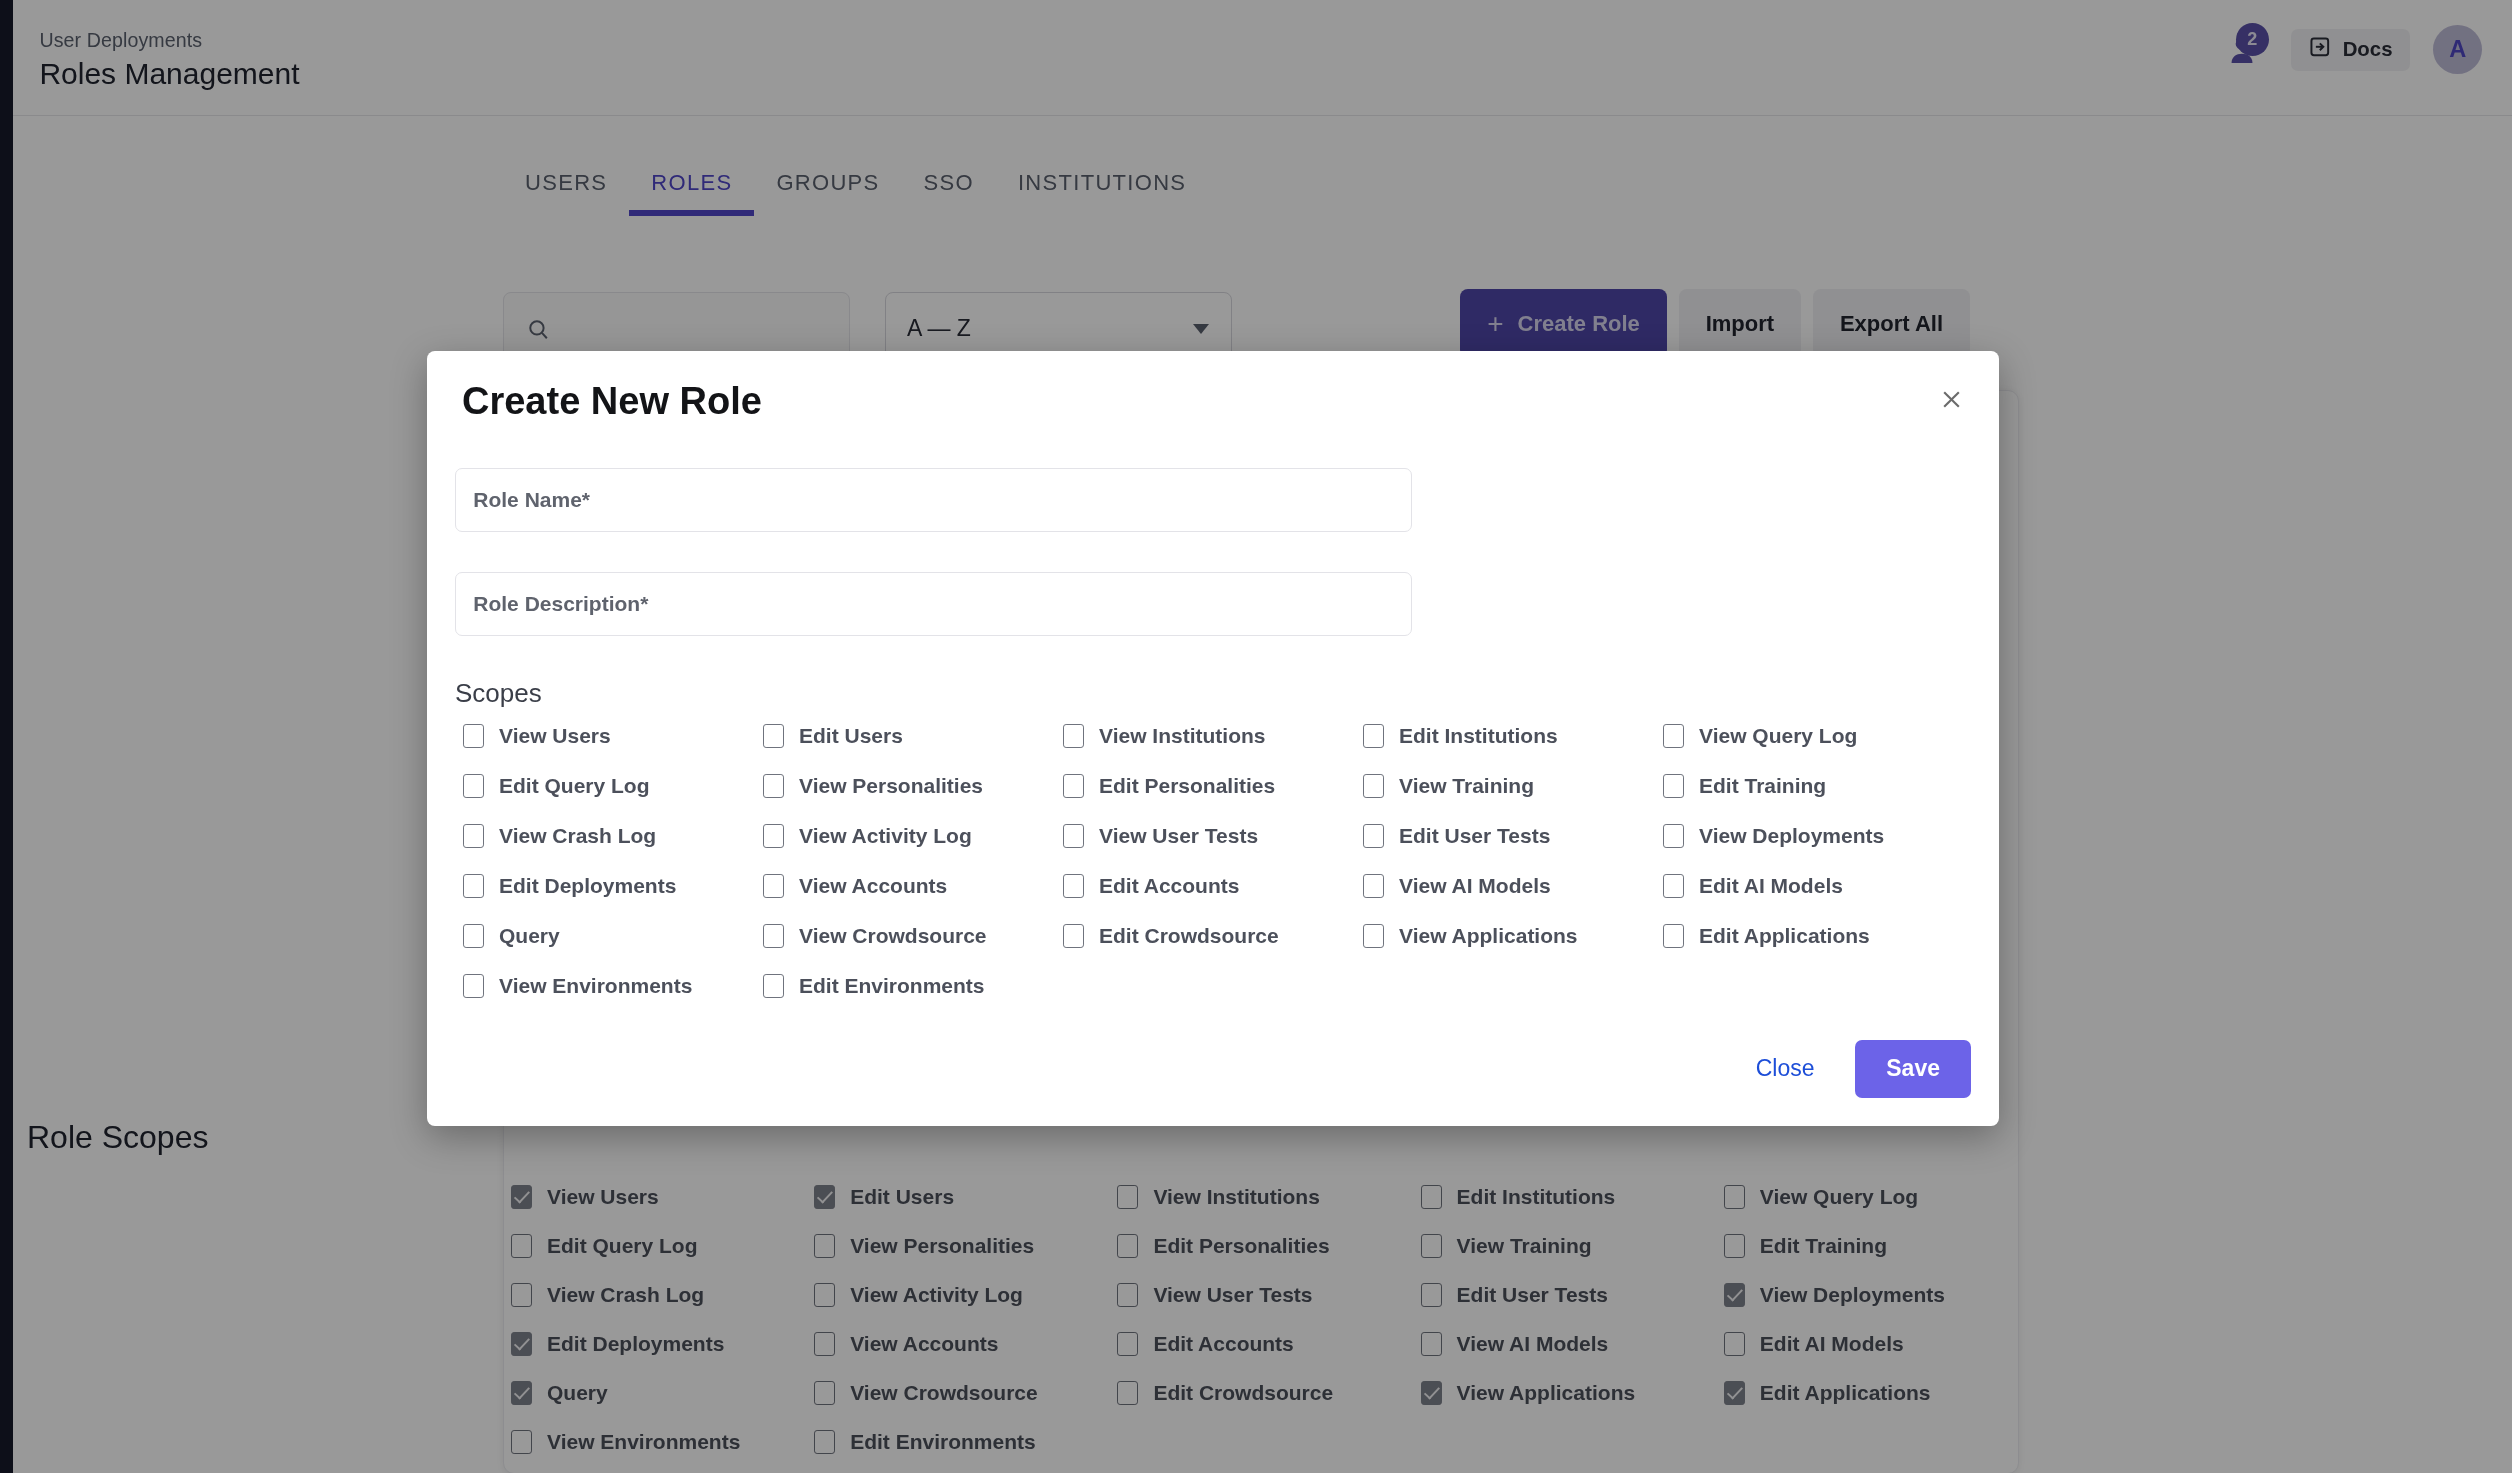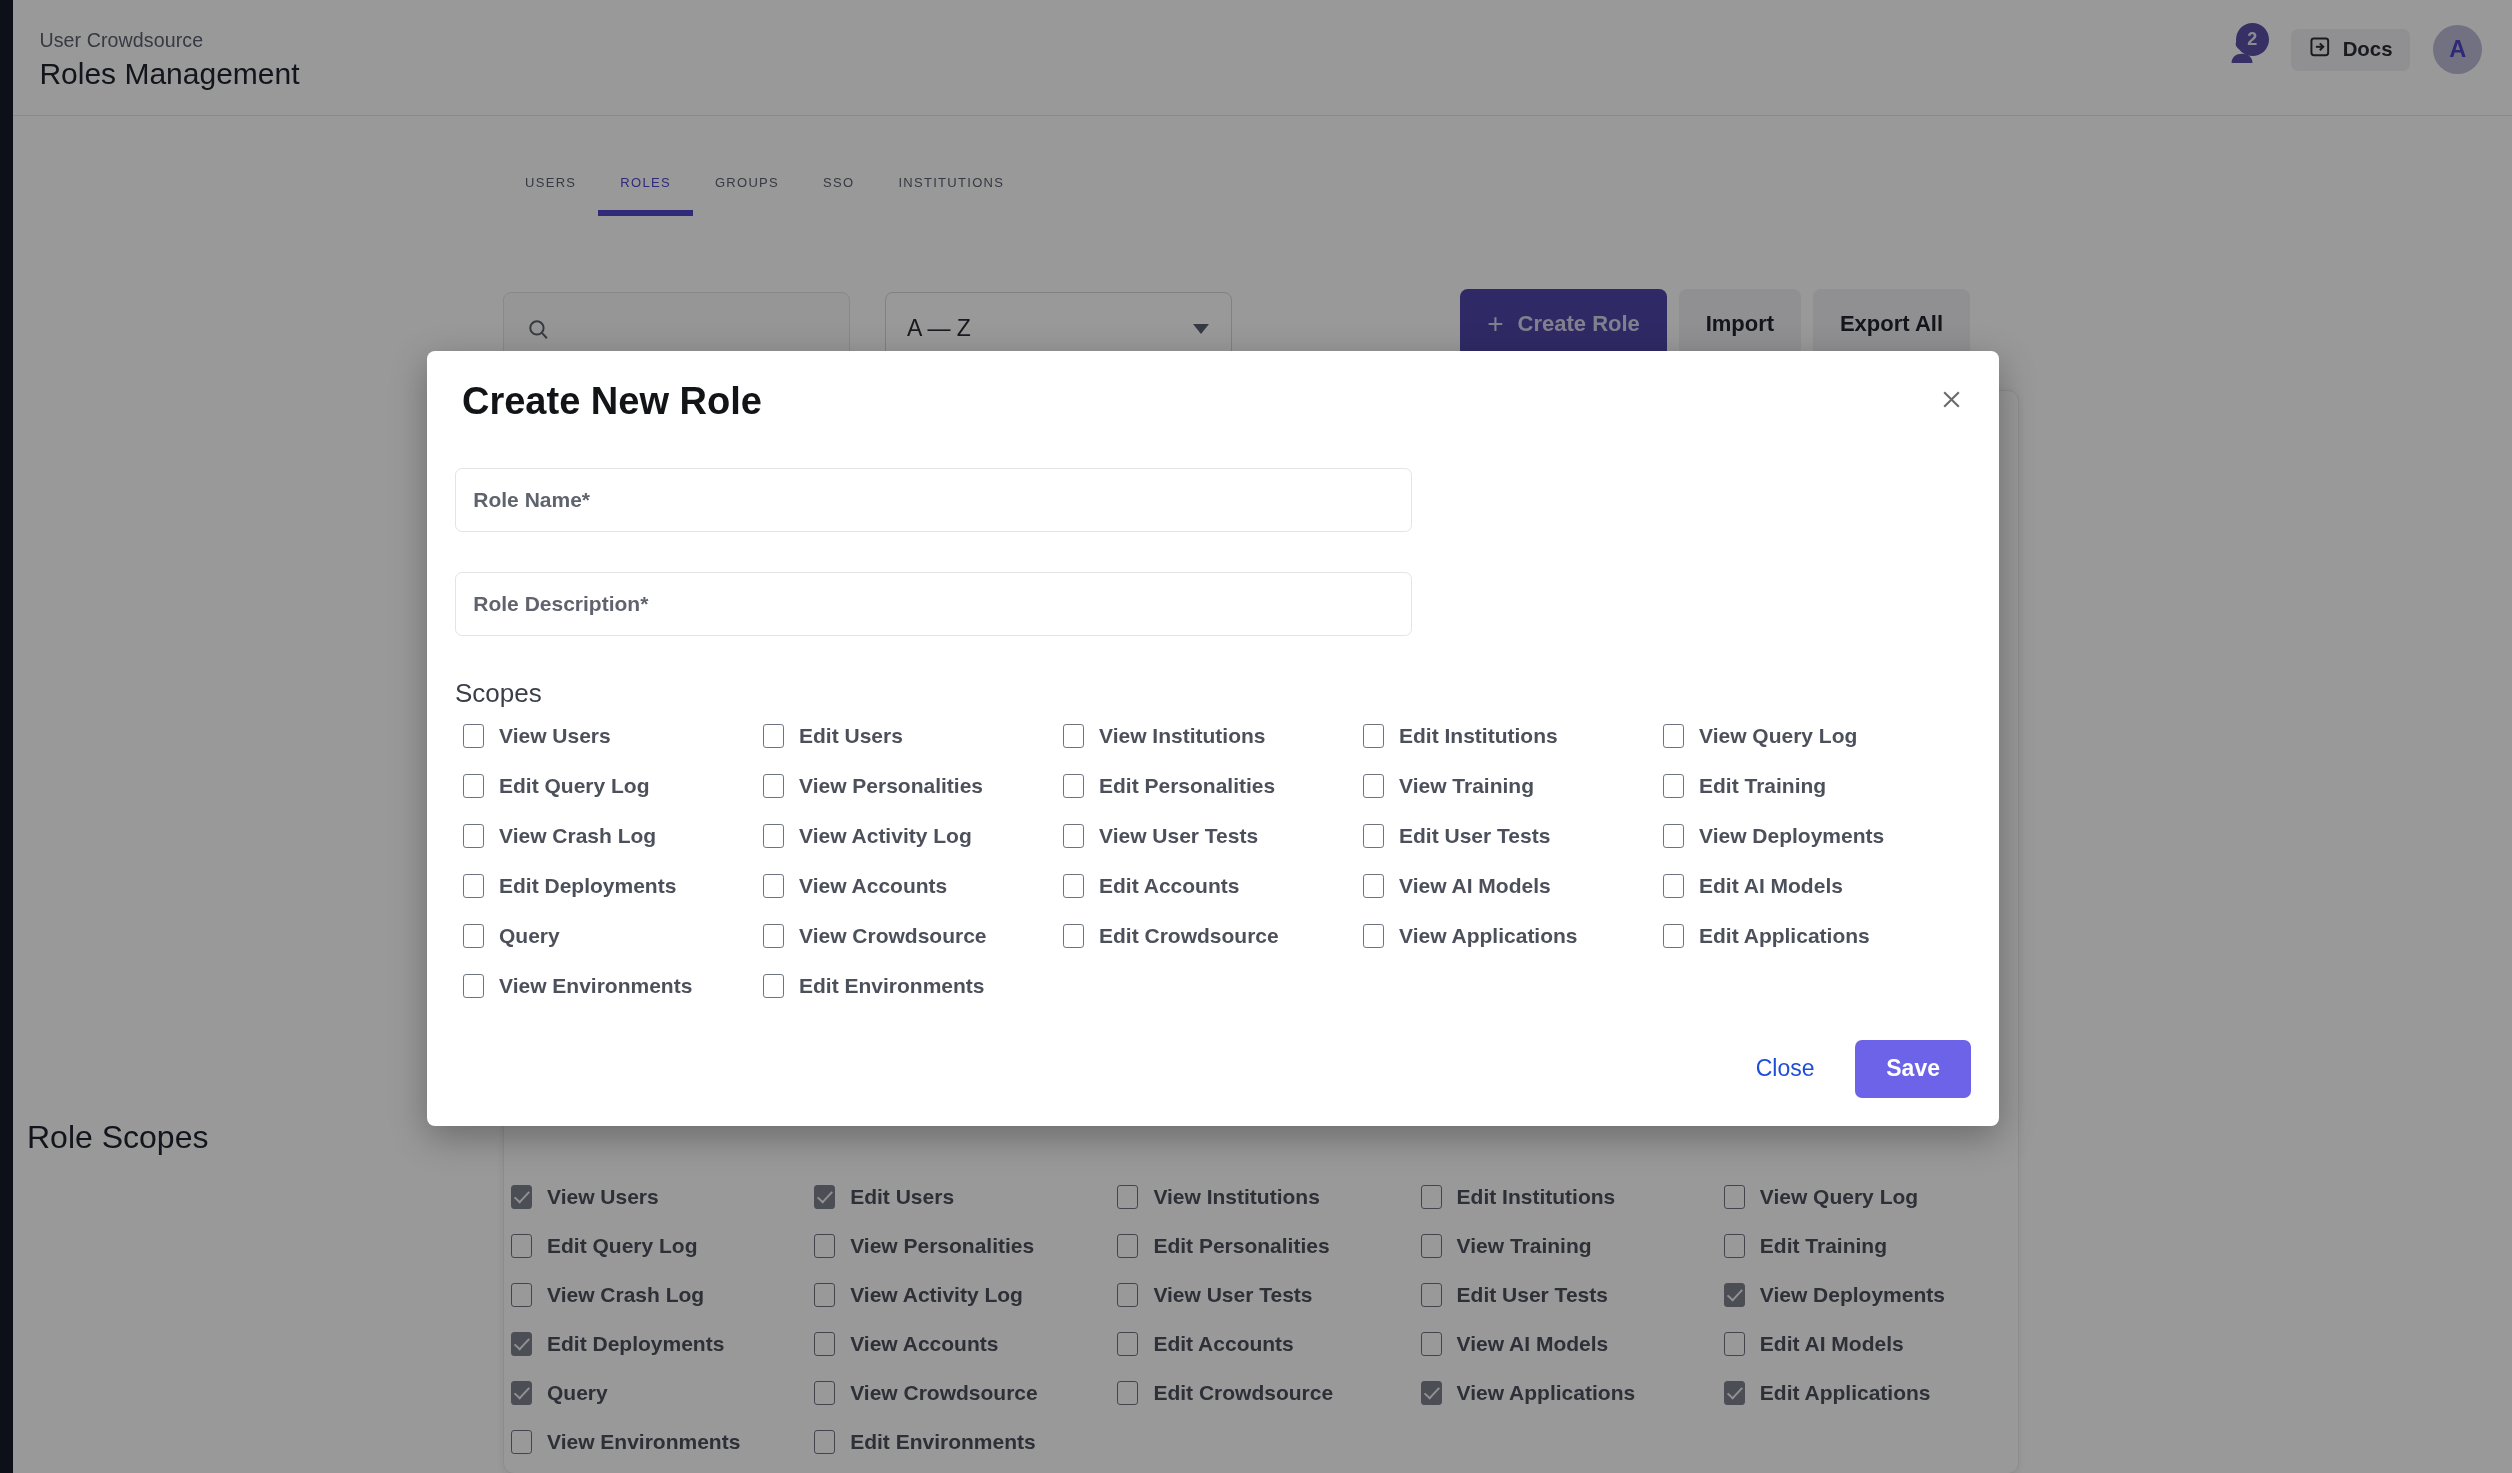--- a/index.html
+++ b/index.html
@@ -81,21 +81,21 @@
   }
 
   
   .tabs {
     position: absolute; left: 503px; top: 154px;
     display: flex; gap: 0;
   }
   .tab {
     padding: 0 22px; height: 57px;
     display: flex; align-items: center;
-    font-size: 13px; letter-spacing: 1.3px;
+    font-size: 22px; letter-spacing: 1.3px;
     color: #5b616e; font-weight: 500; cursor: pointer;
     position: relative;
   }
   .tab.active { color: #5046c8; }
   .tab.active::after {
     content: ""; position: absolute; left: 0; right: 0; bottom: -4.7px;
     height: 5.5px; background: #5046c8;
   }
 
   
@@ -260,21 +260,21 @@
 </head>
 <body>
 
 <div id="root">
 
   <div id="app-layer">
 
     <div class="left-rail"></div>
 
     <div class="topbar">
-      <div class="breadcrumb">User Crowdsource</div>
+      <div class="breadcrumb">User Deployments</div>
       <div class="page-title">Roles Management</div>
 
       <div class="header-right">
         <div class="notif-wrap">
           <span class="person-icon">
             <svg width="36" height="33" viewBox="0 0 24 24">
               <circle cx="12" cy="7" r="4.6" fill="#5a51a8"></circle>
               <path d="M4.4 21c0-4.2 3.4-6.6 7.6-6.6s7.6 2.4 7.6 6.6z" fill="#5a51a8"></path>
             </svg>
           </span>

